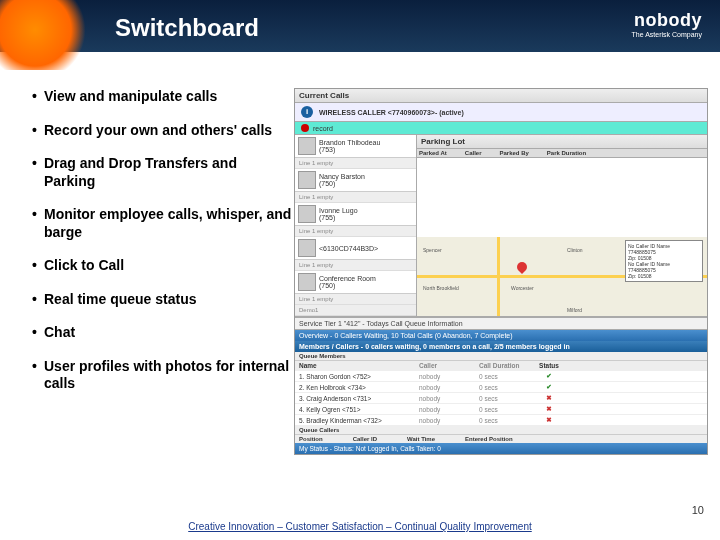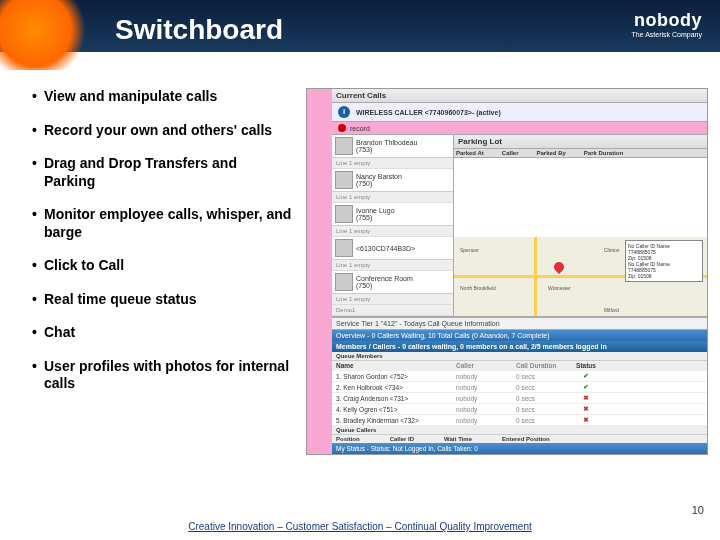--- a/index.html
+++ b/index.html
@@ -1,28 +1,28 @@
 <!DOCTYPE html>
 <html><head>
 <meta charset="utf-8">
 <style>
   * { box-sizing: border-box; margin: 0; padding: 0; }
   body { width: 720px; height: 540px; font-family: Arial, sans-serif; background: #fff; position: relative; overflow: hidden; }
   .header { height: 70px; position: relative; }
   .header-blue { position: absolute; top: 0; left: 0; right: 0; height: 52px; background: linear-gradient(#0a1f3d, #1a3a5c); }
   .header-orange { position: absolute; top: 0; left: 0; width: 95px; height: 70px; background: radial-gradient(circle at 35px 30px, #ff8c00 0%, #ff6600 50%, transparent 70%); }
-  .title { position: absolute; top: 14px; left: 115px; color: #fff; font-size: 28px; font-weight: bold; }
+  .title { position: absolute; top: 14px; left: 115px; color: #fff; font-size: 24px; font-weight: bold; }
   .logo { position: absolute; top: 10px; right: 18px; color: #fff; text-align: right; }
   .logo-main { font-size: 18px; font-weight: bold; letter-spacing: 0.5px; }
   .logo-sub { font-size: 7px; }
-  .body-area { display: flex; padding: 18px 12px 0 32px; gap: 14px; }
+  .body-area { display: flex; padding: 18px 12px 0 32px; gap: 2px; }
   .left-col { width: 260px; font-size: 14px; font-weight: bold; color: #000; }
   .left-col li { list-style: none; margin: 0 0 16px 0; line-height: 1.25; position: relative; padding-left: 12px; }
   .left-col li::before { content: "•"; position: absolute; left: 0; top: 0; }
-  .right-col { flex: 1; border: 1px solid #999; font-size: 7px; color: #333; background: #f9a8d4; padding-left: 25px; }
+  .right-col { flex: 1; border: 1px solid #999; font-size: 7px; color: #333; background: #5eead4; }
   .panel-head { background: linear-gradient(#eee,#ddd); border-bottom: 1px solid #aaa; padding: 2px 4px; font-weight: bold; font-size: 8px; }
   .caller-bar { display: flex; align-items: center; gap: 6px; padding: 3px 6px; background: #eef; border-bottom: 1px solid #aaa; }
   .badge-i { width: 12px; height: 12px; border-radius: 50%; background: #1a60a0; color: #fff; font-size: 8px; font-weight: bold; text-align: center; line-height: 12px; }
   .caller-id { font-weight: bold; color: #333; }
   .rec-row { display: flex; align-items: center; gap: 4px; padding: 2px 6px; border-bottom: 1px solid #aaa; }
   .dot-red { width: 8px; height: 8px; border-radius: 50%; background: #c00; }
   .mid-row { display: flex; border-bottom: 1px solid #aaa; }
   .ext-list { width: 122px; border-right: 1px solid #aaa; background: #fff; }
   .ext-card { display: flex; align-items: center; gap: 3px; padding: 2px 3px; border-bottom: 1px solid #ccc; }
   .avatar { width: 18px; height: 18px; background: #ccc; border: 1px solid #999; }

